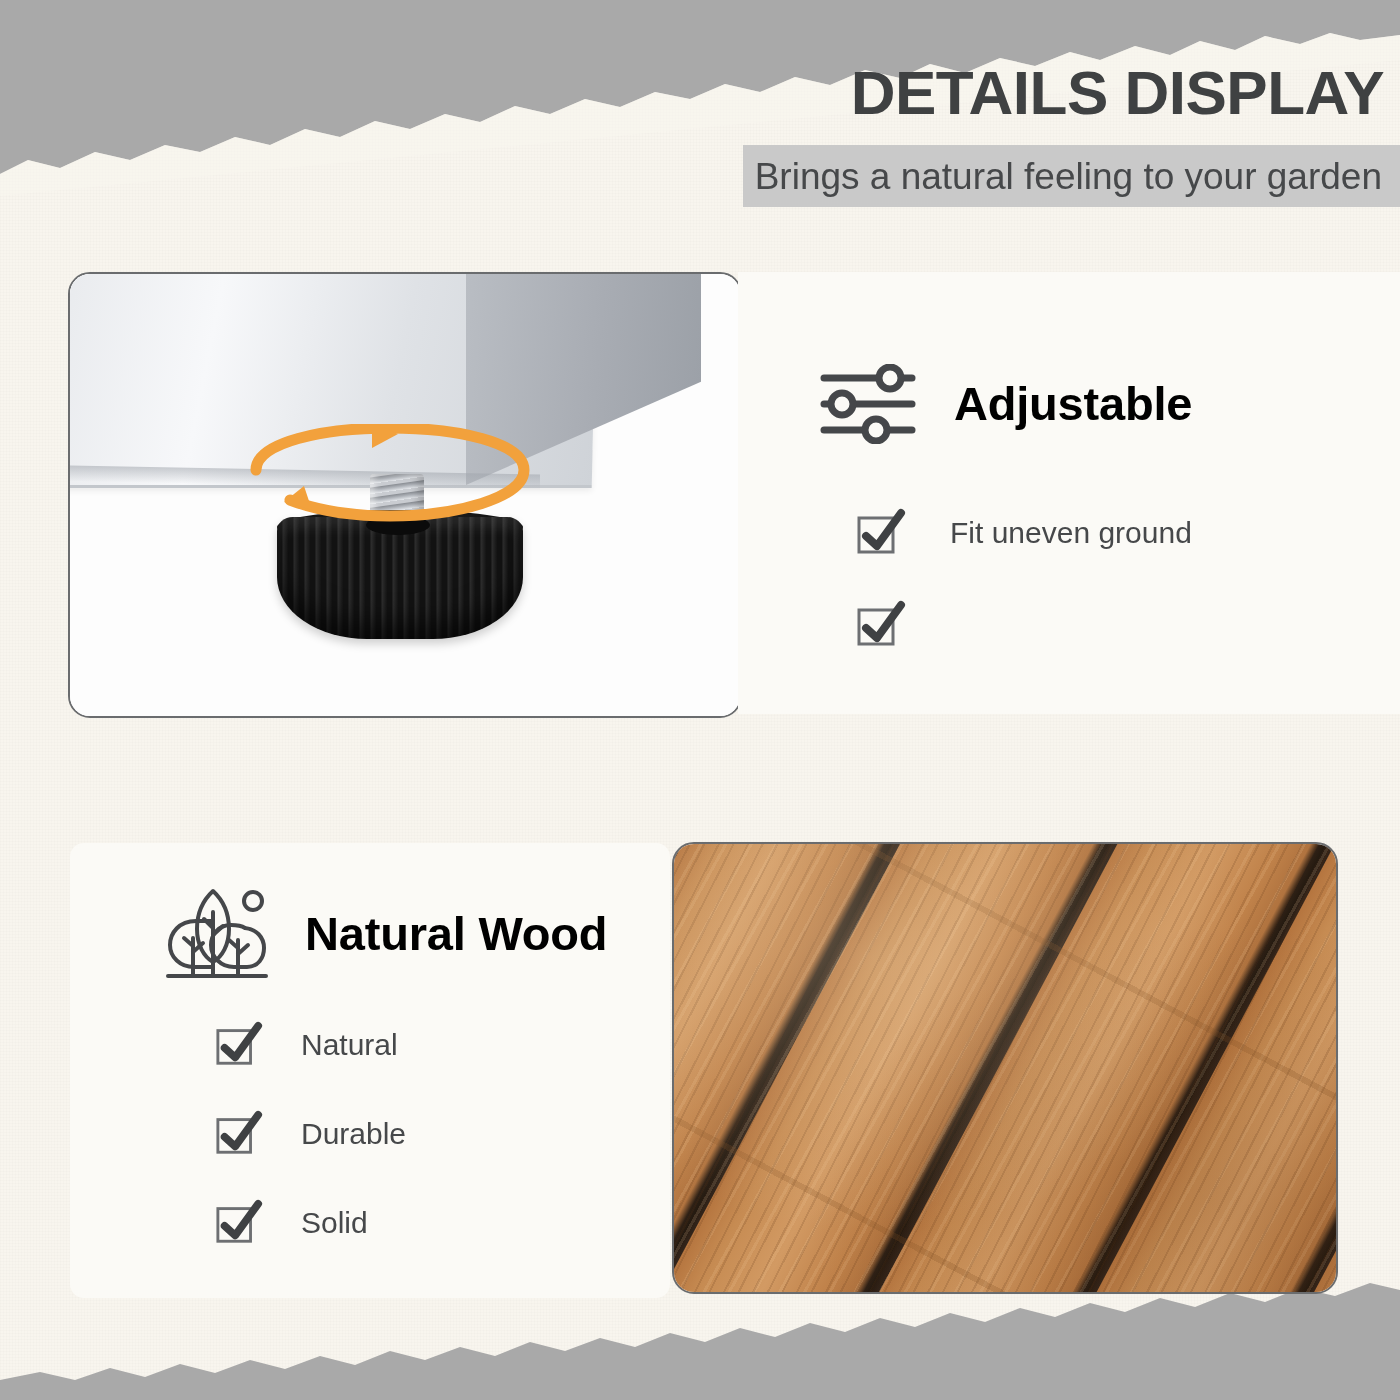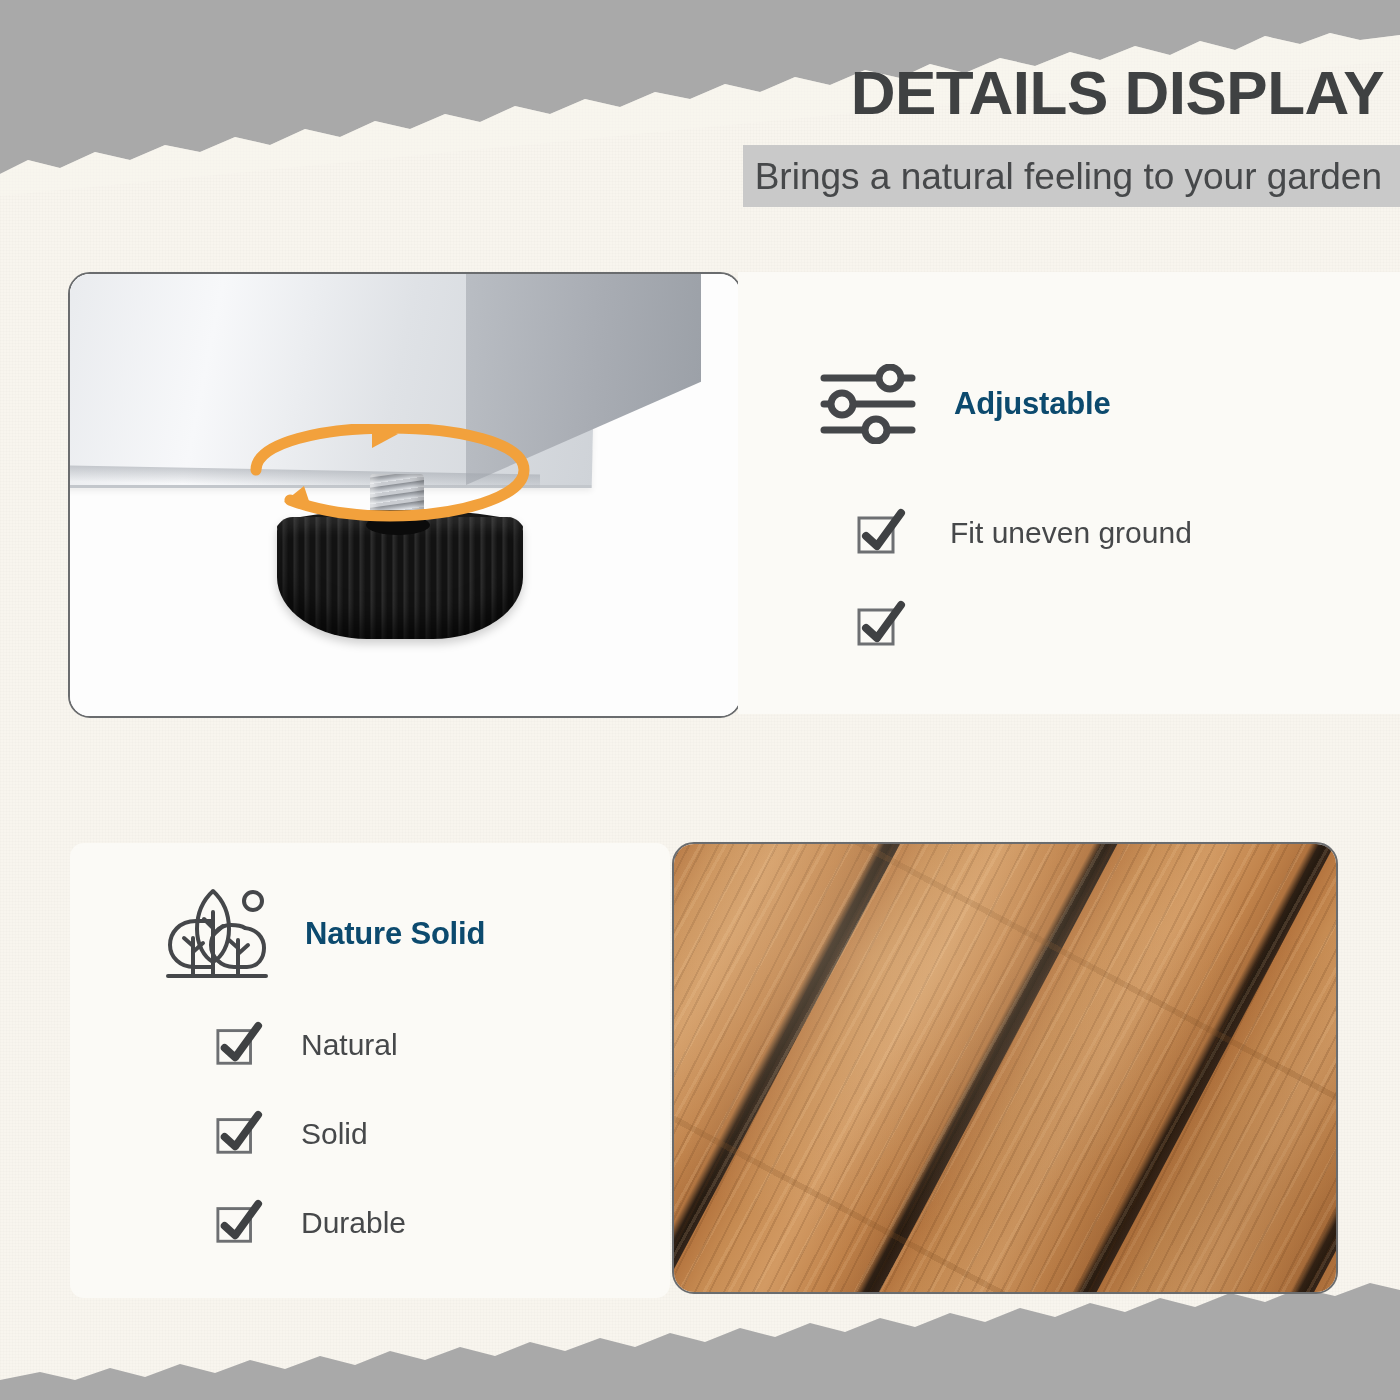--- a/index.html
+++ b/index.html
@@ -232,23 +232,23 @@
   .feature-head {
     position: absolute;
     display: flex;
     align-items: center;
   }
   .feature-head .head-icon {
     flex: 0 0 auto;
     display: block;
   }
   .feature-head .head-title {
-    font-size: 31px;
+    font-size: 47px;
     font-weight: bold;
-    color: #0c4a6e;
+    color: #000000;
     line-height: 1.12;
     letter-spacing: -0.2px;
   }
   .bullet-list {
     position: absolute;
   }
   .bullet {
     display: flex;
     align-items: center;
   }
@@ -369,45 +369,45 @@
           <line x1="48" y1="24" x2="48" y2="88"></line>
           <line x1="48" y1="40" x2="39" y2="31"></line>
           <line x1="48" y1="47" x2="58" y2="38"></line>
           <line x1="73" y1="52" x2="73" y2="88"></line>
           <line x1="73" y1="60" x2="64" y2="52"></line>
           <line x1="73" y1="66" x2="83" y2="57"></line>
           <line x1="3" y1="88" x2="101" y2="88"></line>
         </g>
       </svg>
       <div>
-        <div class="head-title">Nature Solid</div>
+        <div class="head-title">Natural Wood</div>
       </div>
     </div>
 
     <div class="bullet-list" id="wood-list">
       <div class="bullet">
         <svg class="cb" viewBox="0 0 50 50">
           <rect x="3" y="10" width="34" height="34" fill="none" stroke="#6d6f72" stroke-width="3"></rect>
           <path d="M10,28 L21,38 L45,5" fill="none" stroke="#3f4143" stroke-width="8" stroke-linecap="round" stroke-linejoin="round"></path>
         </svg>
         <span class="bl">Natural</span>
       </div>
       <div class="bullet">
         <svg class="cb" viewBox="0 0 50 50">
           <rect x="3" y="10" width="34" height="34" fill="none" stroke="#6d6f72" stroke-width="3"></rect>
           <path d="M10,28 L21,38 L45,5" fill="none" stroke="#3f4143" stroke-width="8" stroke-linecap="round" stroke-linejoin="round"></path>
         </svg>
-        <span class="bl">Solid</span>
+        <span class="bl">Durable</span>
       </div>
       <div class="bullet">
         <svg class="cb" viewBox="0 0 50 50">
           <rect x="3" y="10" width="34" height="34" fill="none" stroke="#6d6f72" stroke-width="3"></rect>
           <path d="M10,28 L21,38 L45,5" fill="none" stroke="#3f4143" stroke-width="8" stroke-linecap="round" stroke-linejoin="round"></path>
         </svg>
-        <span class="bl">Durable</span>
+        <span class="bl">Solid</span>
       </div>
     </div>
   </div>
 
   <div class="photo-card" id="wood-photo">
     <div class="wood-inner"></div>
     <div class="wood-grain"></div>
     <div class="wood-joints"></div>
     <div class="wood-sheen"></div>
   </div>

